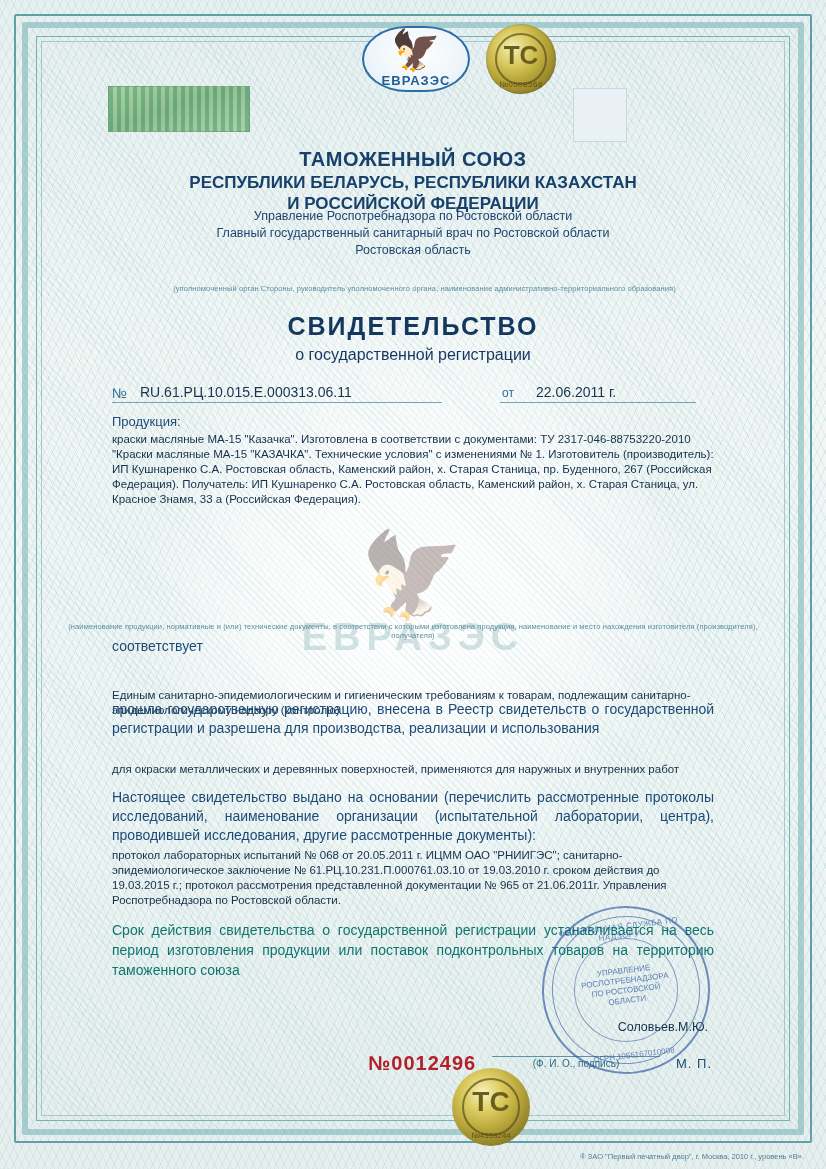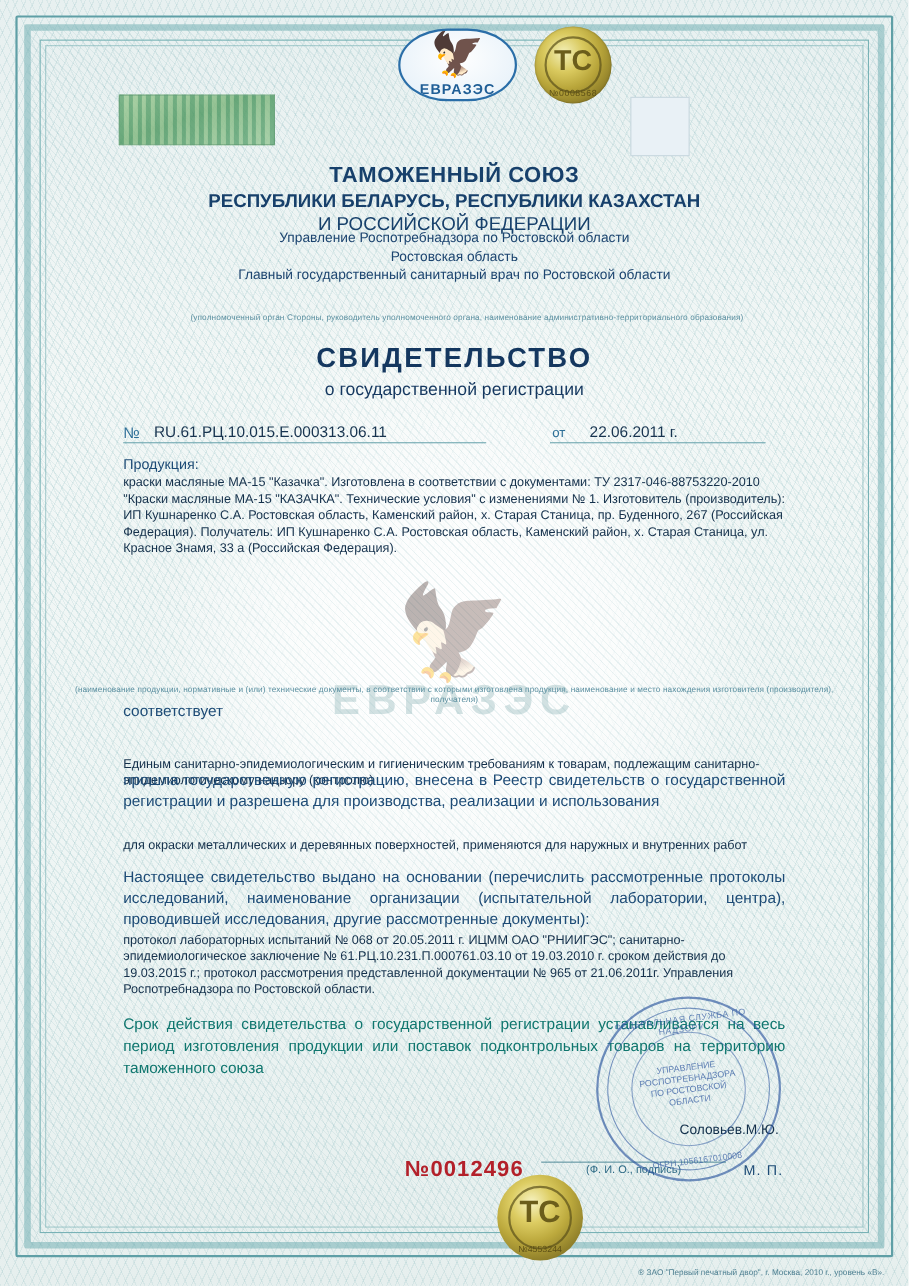--- a/index.html
+++ b/index.html
@@ -198,21 +198,21 @@
     font-weight: bold;
     letter-spacing: .5px;
   }
   .title-block .t2 {
     font-size: 17px;
     font-weight: bold;
     margin-top: 2px;
   }
   .title-block .t3 {
     font-size: 17px;
-    font-weight: normal;
+    font-weight: bold;
     margin-top: 1px;
   }
   .org-block {
     position: absolute;
     left: 60px; right: 60px;
     top: 208px;
     text-align: center;
     color: #1d4570;
     font-size: 12.5px;
     line-height: 17px;
@@ -527,22 +527,22 @@
   <div class="content">
 
     <div class="title-block">
       <div class="t1">ТАМОЖЕННЫЙ СОЮЗ</div>
       <div class="t2">РЕСПУБЛИКИ БЕЛАРУСЬ, РЕСПУБЛИКИ КАЗАХСТАН</div>
       <div class="t3">И РОССИЙСКОЙ ФЕДЕРАЦИИ</div>
     </div>
 
     <div class="org-block">
       <div>Управление Роспотребнадзора по Ростовской области</div>
+      <div>Главный государственный санитарный врач по Ростовской области</div>
       <div>Ростовская область</div>
-      <div>Главный государственный санитарный врач по Ростовской области</div>
     </div>
 
     <div class="hint hint-1">(уполномоченный орган Стороны, руководитель уполномоченного органа, наименование административно-территориального образования)</div>
 
     <div class="doc-title">
       <div class="big">СВИДЕТЕЛЬСТВО</div>
       <div class="sub">о государственной регистрации</div>
     </div>
 
     <div class="number-row">

